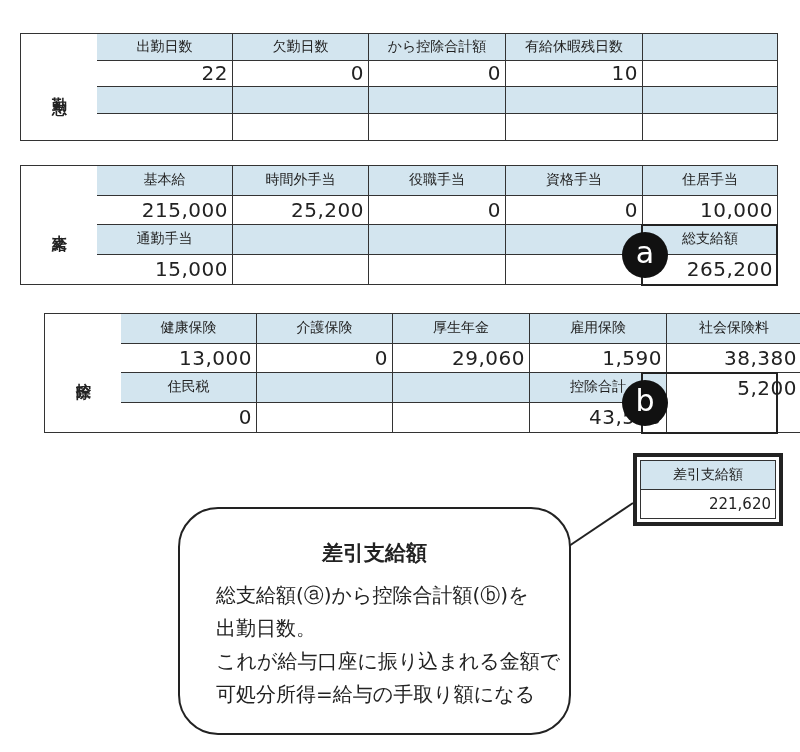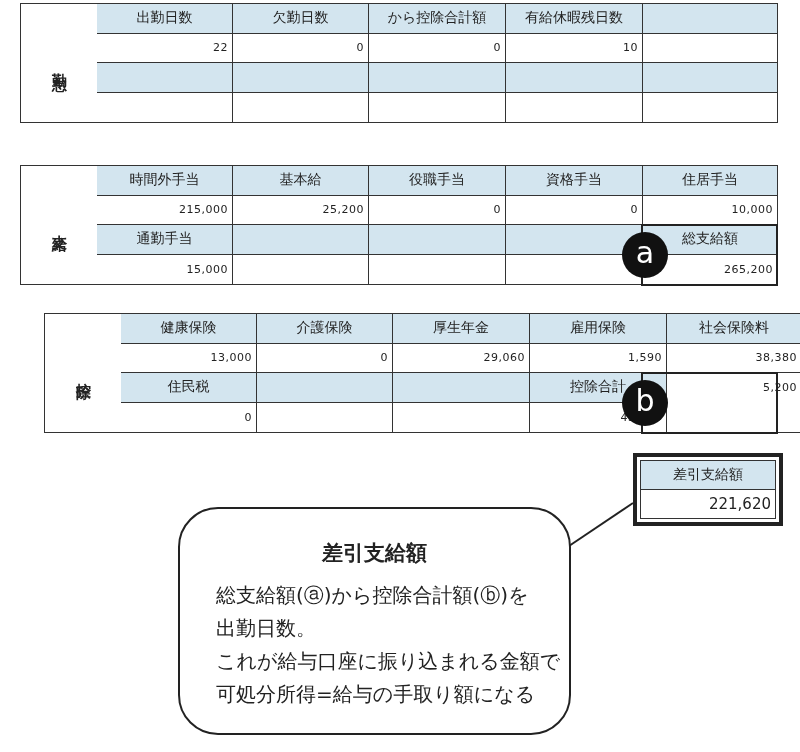--- a/index.html
+++ b/index.html
@@ -9,39 +9,39 @@
   .label-col { position:absolute; left:0; top:0; bottom:0; width:76px; border-right:1.5px solid #333;
                display:flex; align-items:center; justify-content:center; background:#fff; }
   .label-col span { writing-mode:vertical-rl; text-orientation:upright; font-size:15px; font-weight:bold; letter-spacing:2px; }
   .grid { position:absolute; left:76px; top:0; right:0; bottom:0; display:grid;
           grid-template-columns:136px 136px 137px 137px 1fr; grid-template-rows:repeat(4,1fr); }
   .c { border-right:1.5px solid #333; border-bottom:1.5px solid #333; box-sizing:border-box;
        font-size:14px; display:flex; align-items:center; padding:0 4px; }
   .c:nth-child(5n) { border-right:none;text-align:right; }
   .c.last-row { border-bottom:none; }
   .h { background:#d3e5ef; justify-content:center; }
-  .v { background:#fff; justify-content:flex-end; font-size:11px; letter-spacing:0.5px; }
+  .v { background:#fff; justify-content:flex-end; font-size:20px; letter-spacing:0.5px; }
   .badge { position:absolute; width:46px; height:46px; border-radius:50%; background:#111; color:#fff;
            display:flex; align-items:center; justify-content:center; font-size:30px; line-height:1; padding-bottom:4px; box-sizing:border-box; }
   .total-frame { position:absolute; left:641px; width:137px; border:2px solid #222; box-sizing:border-box; }
   .net-box { position:absolute; left:633px; top:453px; width:150px; height:73px; border:4px solid #222; box-sizing:border-box; padding:3px; background:#fff; }
   .net-inner { border:1.5px solid #333; height:100%; box-sizing:border-box; display:flex; flex-direction:column; }
   .net-h { flex:1; background:#d3e5ef; display:flex; align-items:center; justify-content:center; font-size:14px; border-bottom:1.5px solid #333; }
   .net-v { flex:1; display:flex; align-items:center; justify-content:flex-end; padding-right:4px; font-size:15px; }
   .callout { position:absolute; left:178px; top:507px; width:393px; height:228px; border:2.5px solid #222;
              border-radius:40px; box-sizing:border-box; background:#fff; }
   .callout-title { position:absolute; top:30px; left:0; right:0; text-align:center; font-size:21px; font-weight:bold; }
   .callout-body { position:absolute; top:70px; left:36px; right:10px; font-size:20px; line-height:33px; }
   .callout-body div { white-space:nowrap; }
   svg.connector { position:absolute; left:0; top:0; }
 </style>
 </head>
 <body>
 
-<div class="tbl" style="top:3px;height:120px;">
+<div class="tbl" style="top:33px;height:108px;">
   <div class="label-col">
       <span>勤怠</span>
     </div>
   <div class="grid" id="g-att">
       <div class="c h">出勤日数</div>
       <div class="c h">欠勤日数</div>
       <div class="c h">から控除合計額</div>
       <div class="c h">有給休暇残日数</div>
       <div class="c h"></div>
       <div class="c v">22</div>
@@ -60,22 +60,22 @@
       <div class="c v last-row"></div>
       <div class="c v last-row"></div>
     </div>
 </div>
 
 <div class="tbl" style="top:165px;height:120px;">
   <div class="label-col">
       <span>支給</span>
     </div>
   <div class="grid" id="g-pay">
+      <div class="c h">基本給</div>
       <div class="c h">時間外手当</div>
-      <div class="c h">基本給</div>
       <div class="c h">役職手当</div>
       <div class="c h">資格手当</div>
       <div class="c h">住居手当</div>
       <div class="c v">215,000</div>
       <div class="c v">25,200</div>
       <div class="c v">0</div>
       <div class="c v">0</div>
       <div class="c v">10,000</div>
       <div class="c h">通勤手当</div>
       <div class="c h"></div>

